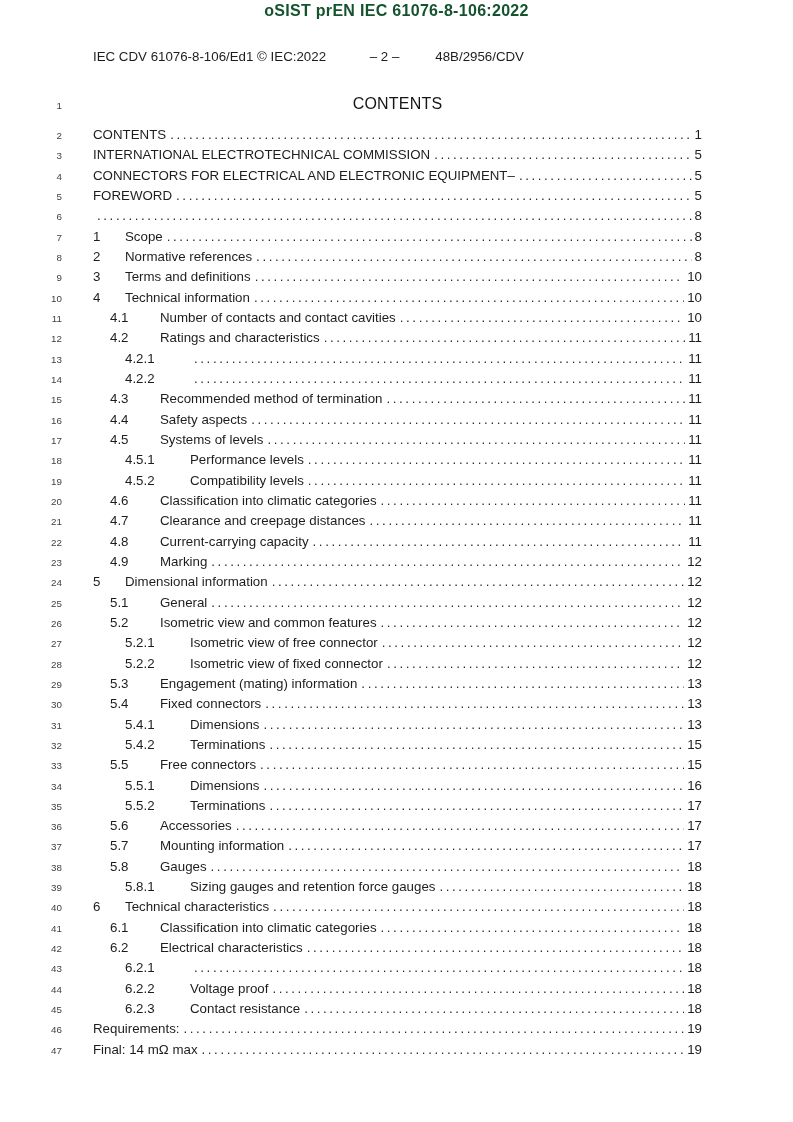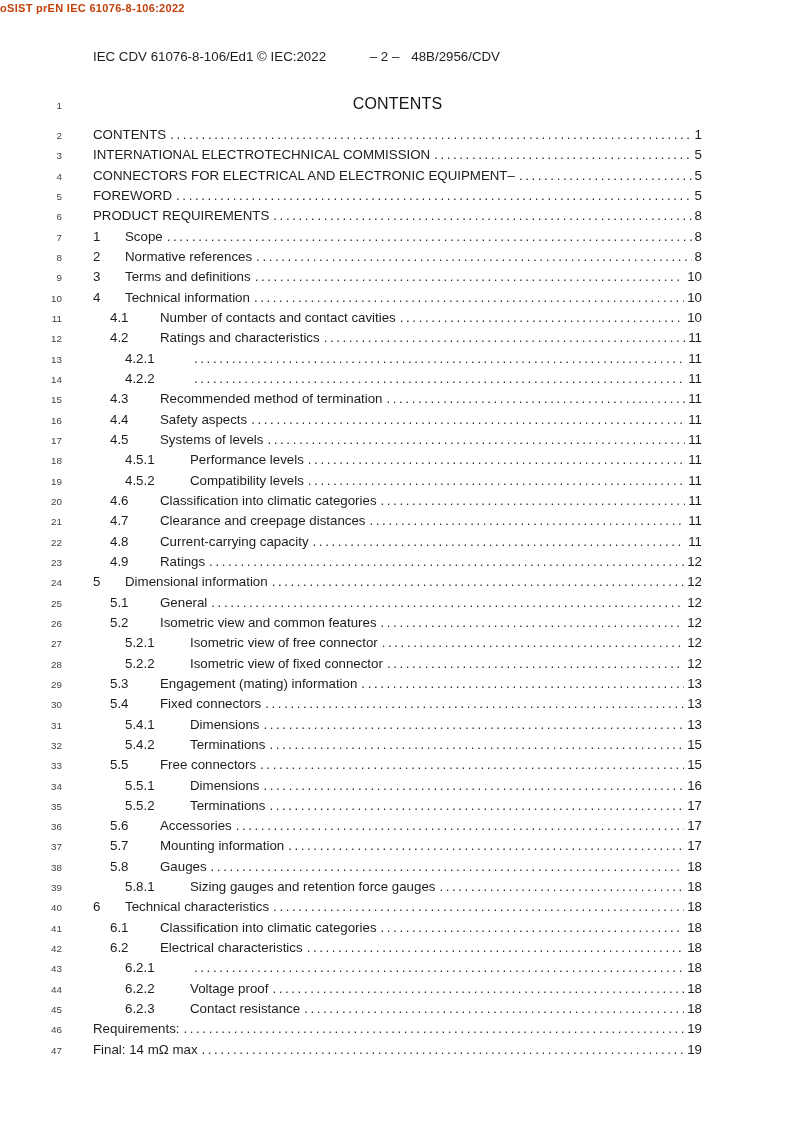--- a/index.html
+++ b/index.html
@@ -6,28 +6,28 @@
   body {
     width: 793px; height: 1122px;
     background: #ffffff;
     font-family: "Liberation Sans", sans-serif;
     color: #1d1d1d;
     position: relative;
     overflow: hidden;
   }
   .watermark {
     position: absolute; top: 2px; left: 0; width: 100%;
-    text-align: left;
-    font-weight: bold; font-size: 11px; letter-spacing: 0.3px;
-    color: #c2410c;
+    text-align: center;
+    font-weight: bold; font-size: 16px; letter-spacing: 0.3px;
+    color: #14532d;
   }
   .header {
     position: absolute; top: 49px; left: 93px; width: 607px;
     display: grid; grid-template-columns: 1fr auto 1fr;
-    font-size: 13.3px; color: #1d1d1d;
+    font-size: 13.3px; color: #1d1d1d; gap: 24px;
   }
   .header .hc { transform: translateX(-12px); }
   .header .hr { text-align: left; }
   .toc {
     position: absolute; top: 93px; left: 45px; width: 657px;
   }
   .row {
     display: flex; align-items: baseline;
     height: 20.33px; line-height: 20.33px;
     font-size: 13.3px; white-space: nowrap;
@@ -95,21 +95,20 @@
       <span class="page-num">5</span>
     </div>
     <div class="row l0">
       <span class="lineno">5</span>
       <span class="title">FOREWORD</span>
       <span class="leader"></span>
       <span class="page-num">5</span>
     </div>
     <div class="row l0">
       <span class="lineno">6</span>
-      <span class="title">PRODUCT REQUIREMENTS</span>
       <span class="leader"></span>
       <span class="page-num">8</span>
     </div>
     <div class="row l1">
       <span class="lineno">7</span>
       <span class="num">1</span>
       <span class="title">Scope</span>
       <span class="leader"></span>
       <span class="page-num">8</span>
     </div>
@@ -212,21 +211,21 @@
     <div class="row l2">
       <span class="lineno">22</span>
       <span class="num">4.8</span>
       <span class="title">Current-carrying capacity</span>
       <span class="leader"></span>
       <span class="page-num">11</span>
     </div>
     <div class="row l2">
       <span class="lineno">23</span>
       <span class="num">4.9</span>
-      <span class="title">Ratings</span>
+      <span class="title">Marking</span>
       <span class="leader"></span>
       <span class="page-num">12</span>
     </div>
     <div class="row l1">
       <span class="lineno">24</span>
       <span class="num">5</span>
       <span class="title">Dimensional information</span>
       <span class="leader"></span>
       <span class="page-num">12</span>
     </div>

